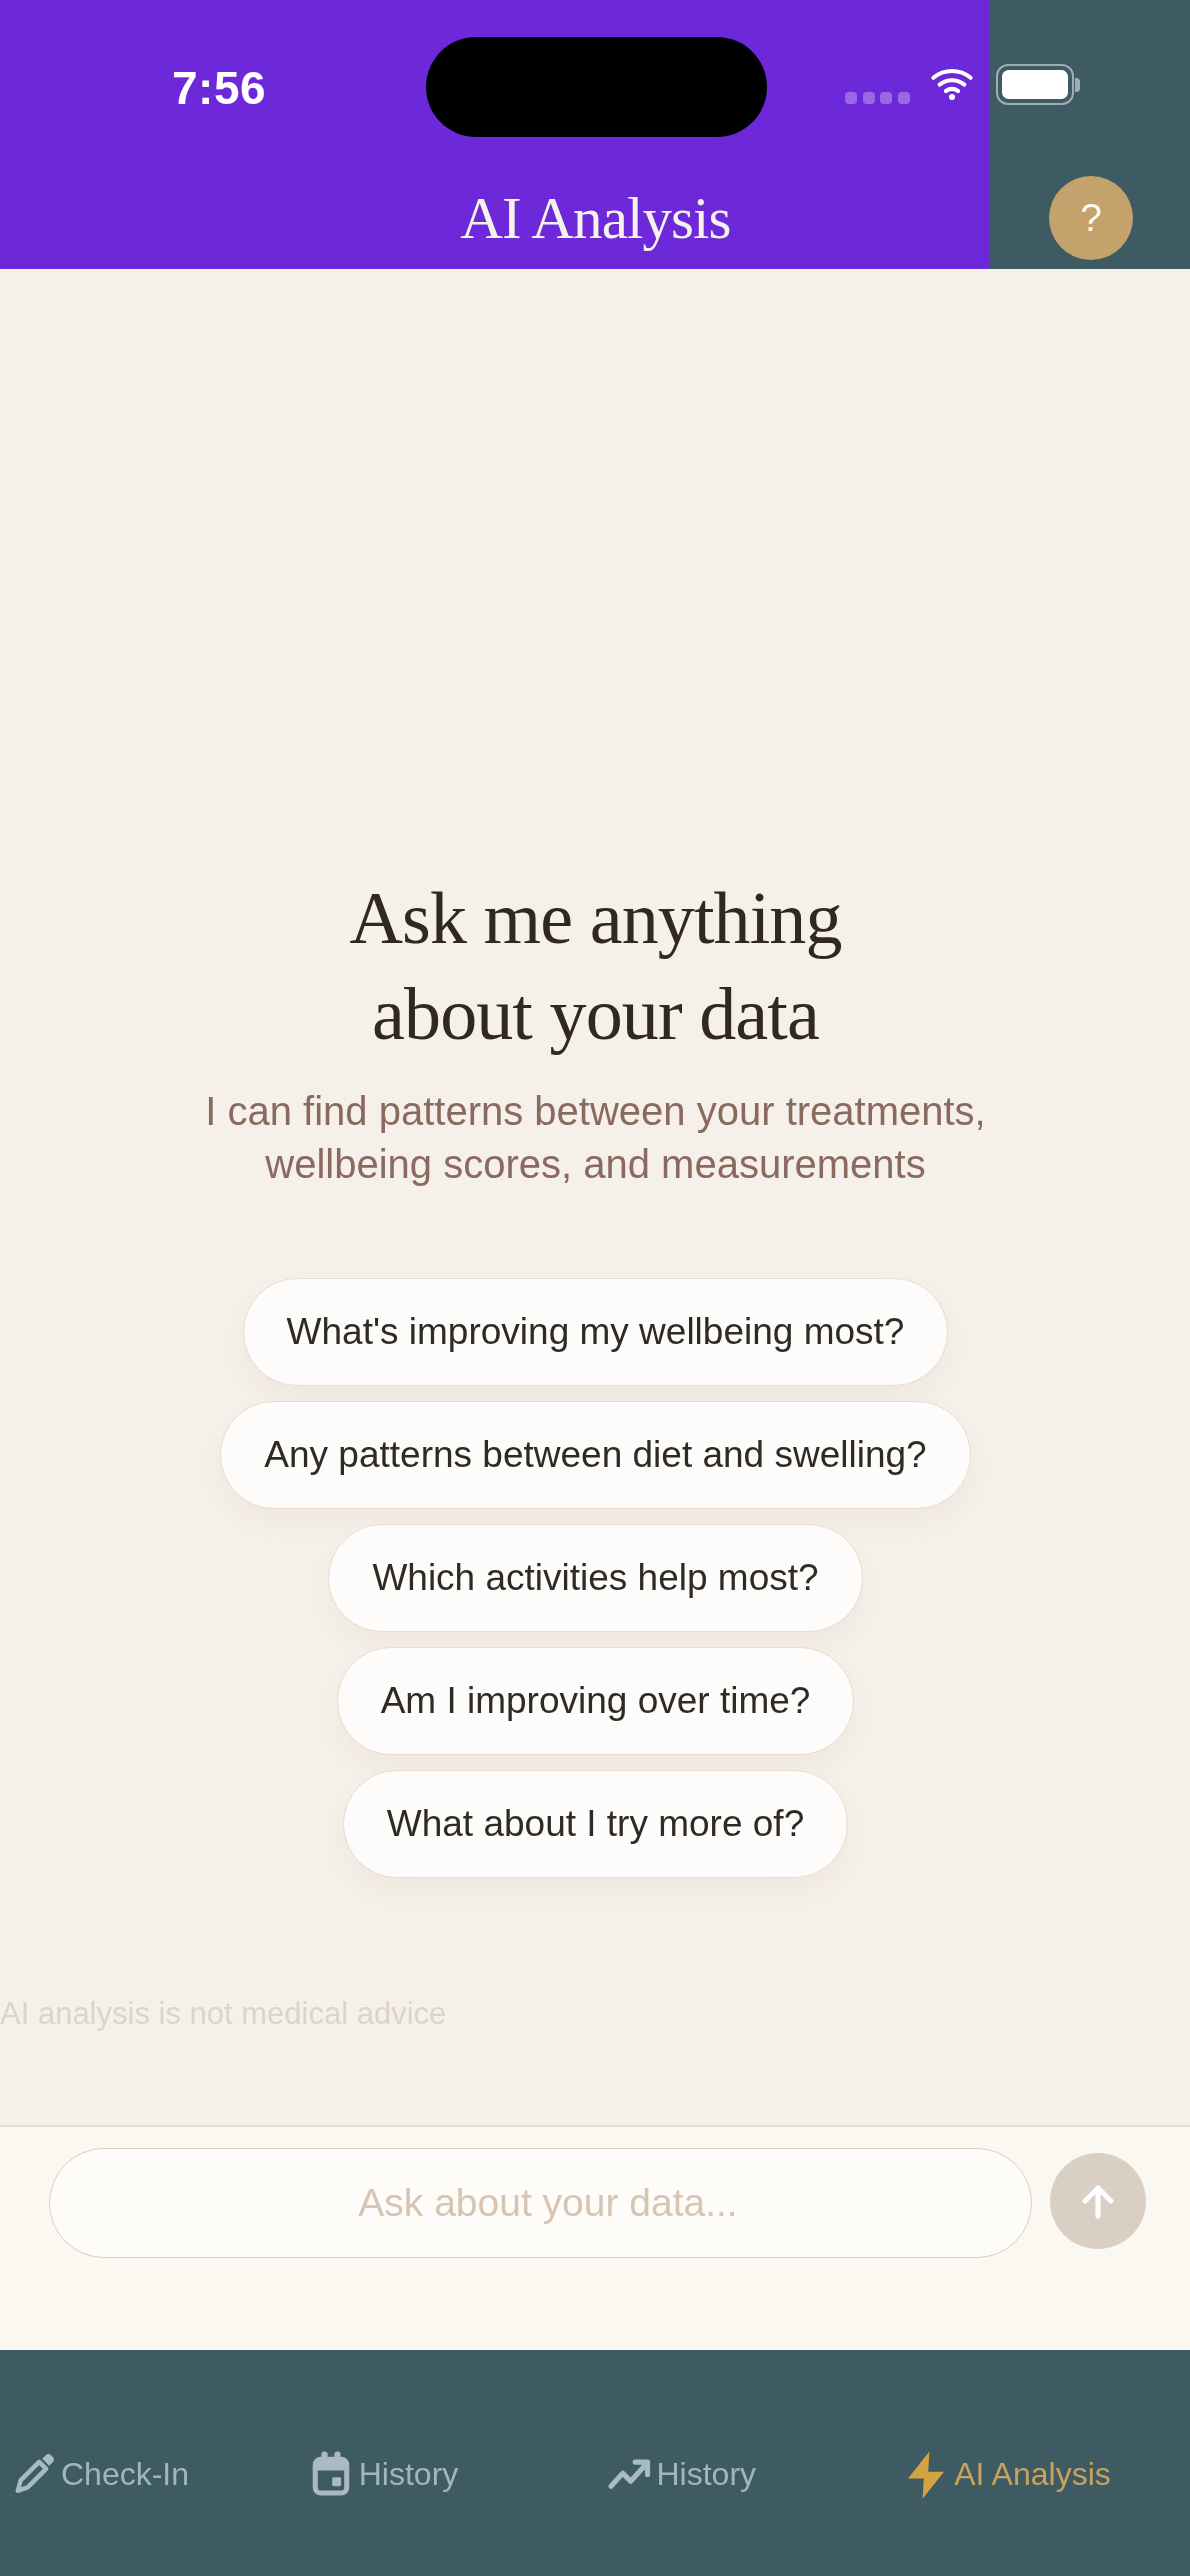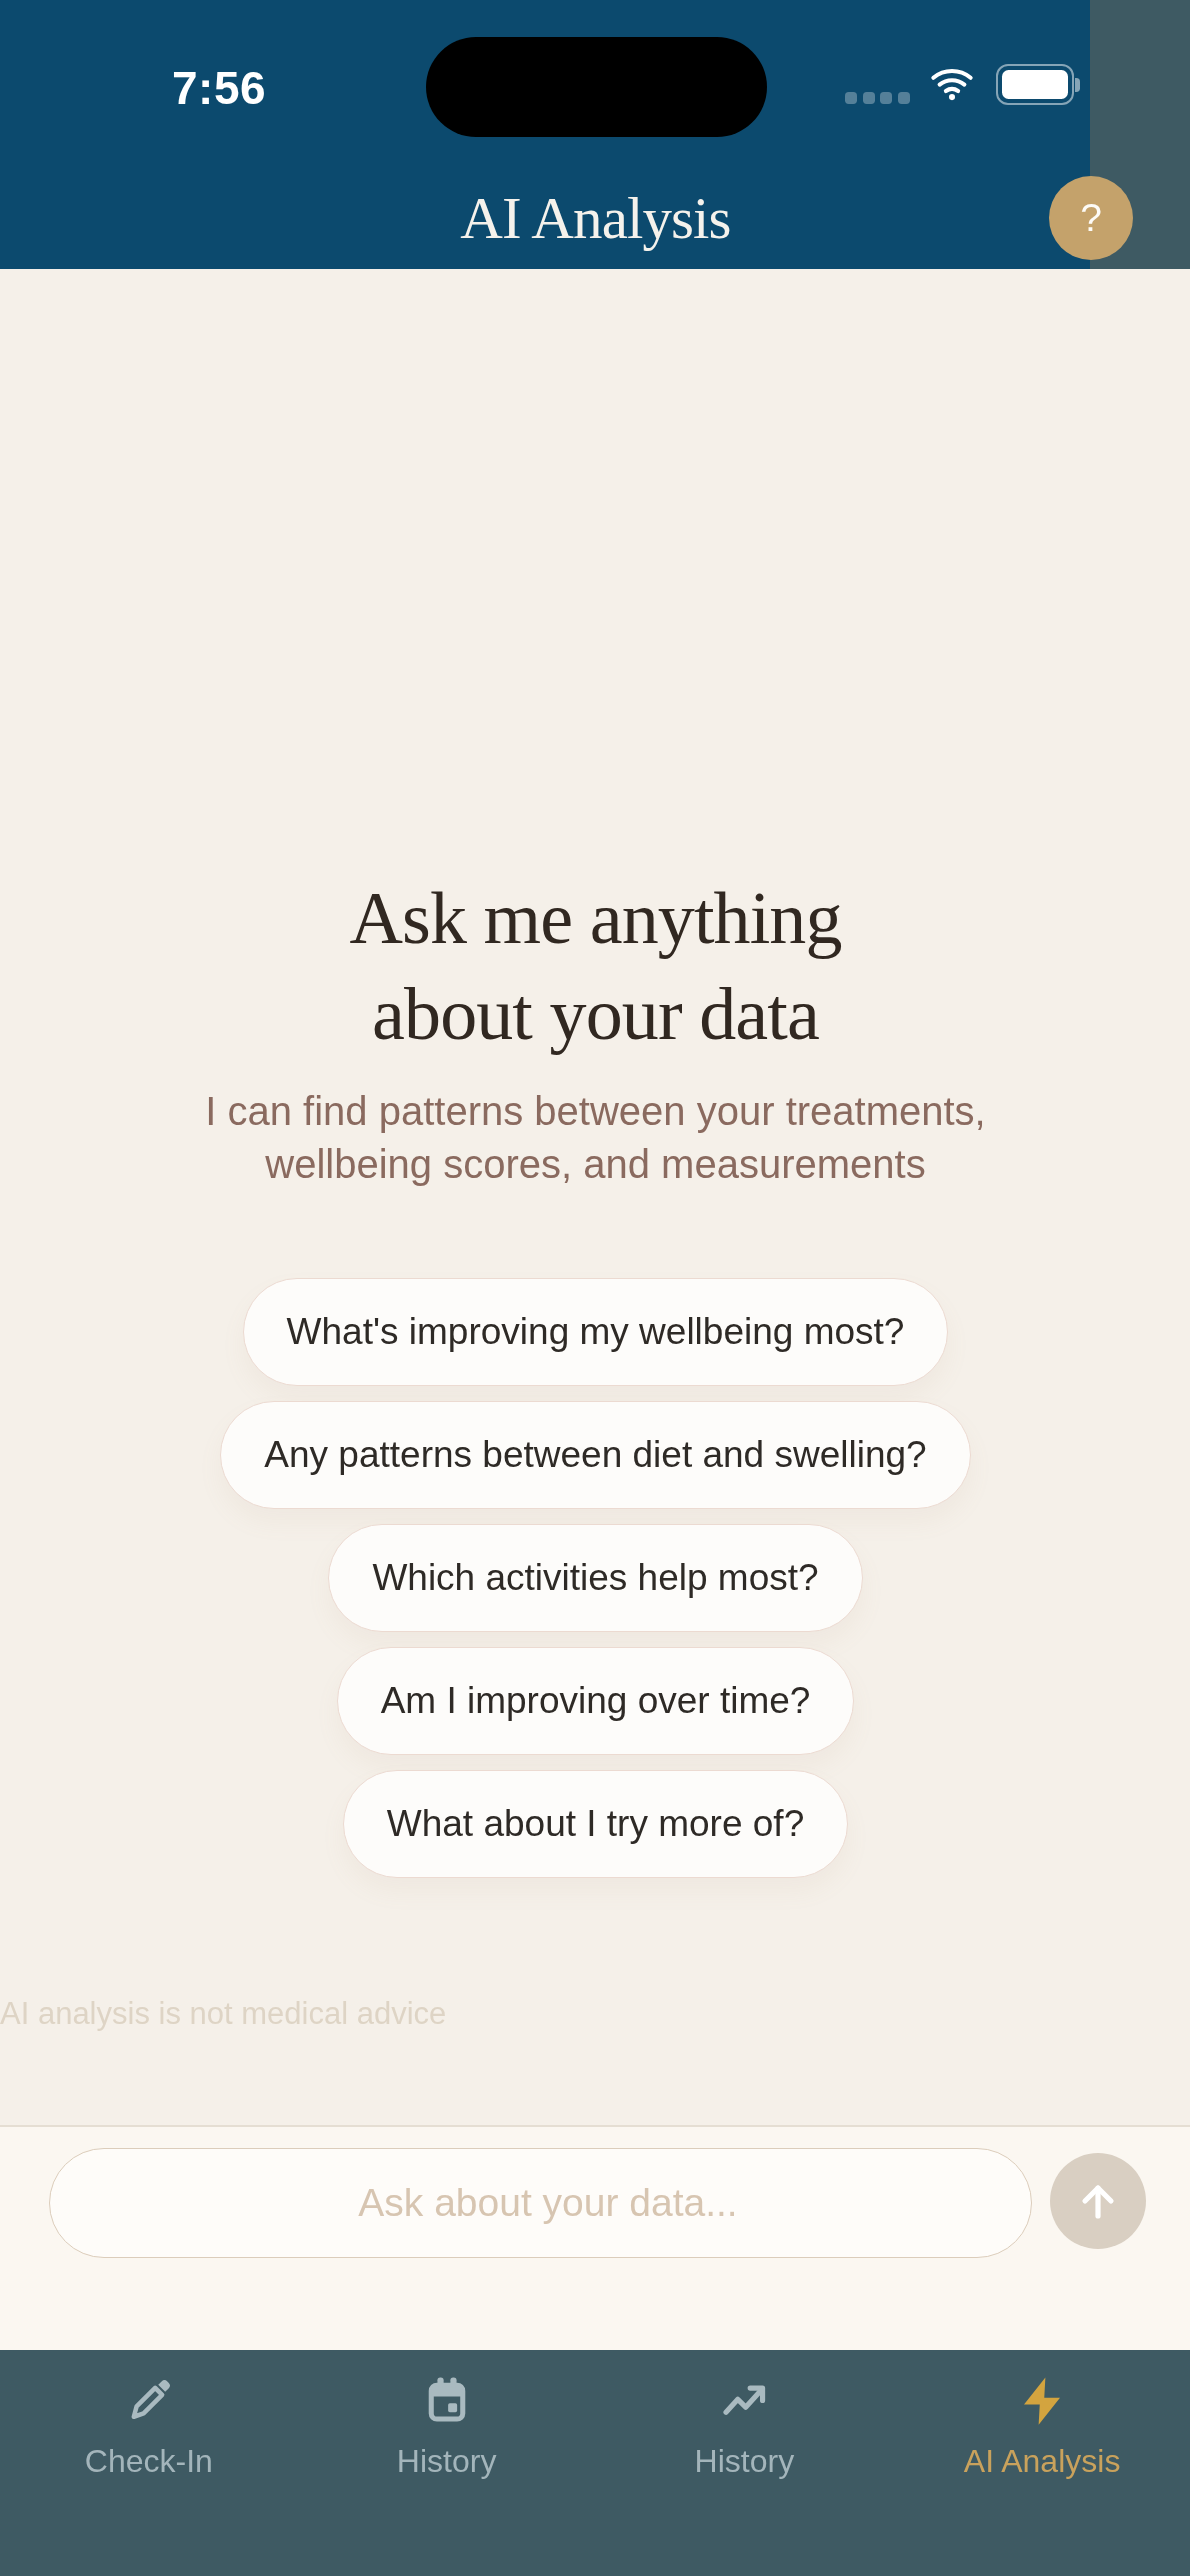--- a/index.html
+++ b/index.html
@@ -1,20 +1,20 @@
 <!DOCTYPE html>
 <html style="font-size:15px"><head>
 <meta charset="utf-8">
 <style>
   html,body{margin:0;padding:0;background:#3e5a63;}
   body{width:1191px;height:2576px;overflow:hidden;font-family:"Liberation Sans",sans-serif;}
   .phone{position:relative;width:1191px;height:2576px;background:#3e5a63;}
 
   
-  .header{position:absolute;top:0;left:0;width:1090px;height:269px;background:#0c4a6e;}
+  .header{position:absolute;top:0;left:0;width:989px;height:269px;background:#6d28d9;}
   .time{position:absolute;left:172px;top:61px;width:111px;font-size:46px;font-weight:700;
         color:#ffffff;letter-spacing:0.5px;}
   .island{position:absolute;left:426px;top:37px;width:341px;height:100px;background:#000;border-radius:52px;}
   .sig-dots{position:absolute;left:845px;top:92px;display:flex;gap:5.6px;}
   .sig-dots i{width:12px;height:12px;border-radius:3.7px;background:rgba(255,255,255,0.30);}
   .wifi{position:absolute;left:926px;top:62px;width:52px;height:43px;color:#fff;}
   .battery{position:absolute;left:996px;top:64px;width:78px;height:41px;
            border:2.8px solid rgba(255,255,255,0.5);border-radius:12px;box-sizing:border-box;}
   .battery .lvl{position:absolute;inset:3.7px;background:#fff;border-radius:6.5px;}
   .battery .nub{position:absolute;right:-8.3px;top:12px;width:5.6px;height:14px;
@@ -53,22 +53,22 @@
              font-family:"Liberation Sans",sans-serif;text-align:center;}
   .ask-input::placeholder{color:#d7c5b1;opacity:1;}
   .send{position:absolute;left:1050px;top:26px;width:96px;height:96px;border:none;
         border-radius:50%;background:#d9cfc2;cursor:pointer;display:flex;
         align-items:center;justify-content:center;padding:0;}
   .send svg{width:48px;height:48px;color:#ffffff;}
 
   
   .tabbar{position:absolute;top:2350px;left:0;width:1191px;height:226px;background:#3e5a63;
           display:flex;}
-  .tab{flex:1 1 0;display:flex;flex-direction:column;align-items:center;padding-top:24px;
-       gap:15px;color:#a9bac0;cursor:pointer;background:none;border:none;}
+  .tab{flex:1 1 0;display:flex;flex-direction:row;align-items:center;padding-top:24px;
+       gap:1px;color:#a9bac0;cursor:pointer;background:none;border:none;}
   .tab .ticon{width:54px;height:54px;}
   .tab .tlabel{font-size:32px;color:#a3b5bb;font-family:"Liberation Sans",sans-serif;}
   .tab.active .ticon{color:#d3a43f;}
   .tab.active .tlabel{color:#c9a25c;}
 </style>
 </head>
 <body>
 
 <div class="phone">
 

